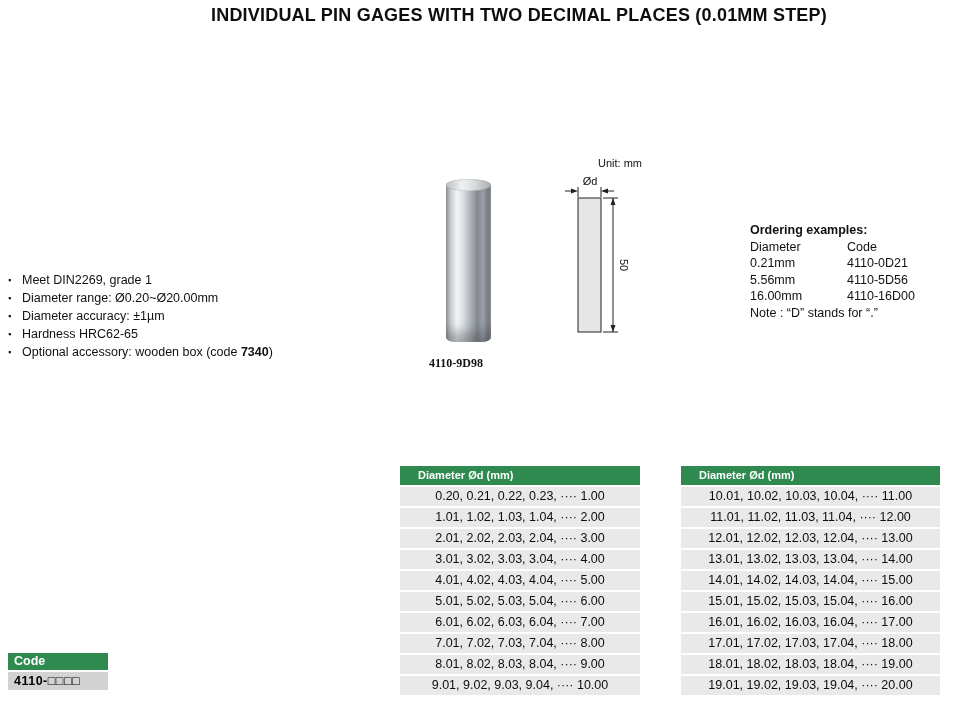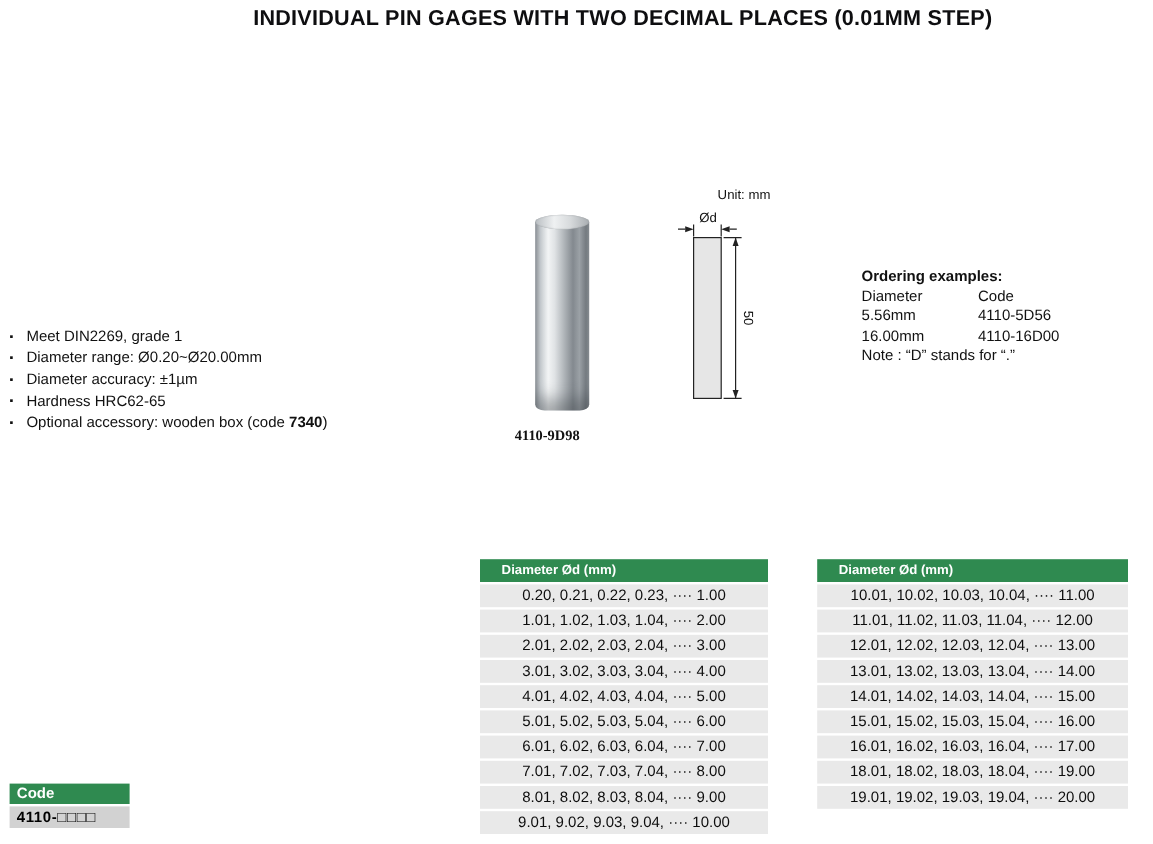--- a/index.html
+++ b/index.html
@@ -29,21 +29,21 @@
     position:absolute; left:0; top:6px; width:45px; height:157px;
     background:linear-gradient(90deg,#8f959a 0%,#c7ccd0 10%,#f2f4f5 24%,#e0e3e5 36%,#b4b9bd 52%,#83898f 70%,#9ba1a6 82%,#777d83 94%,#8b9196 100%);
     border-radius:0 0 8px 8px / 0 0 5px 5px;
     box-shadow:inset 0 -16px 12px -6px rgba(55,60,66,0.38);
   }
   .pin-label { position:absolute; left:429px; top:356px; font-size:12px; font-weight:bold;font-family:Liberation Serif, serif; }
   
   .unit-label { position:absolute; left:577px; top:157px; font-size:11px;margin-left:21px; }
   .drawing { position:absolute; left:560px; top:170px; }
   
-  .ordering { position:absolute; left:718px; top:222px; font-size:12.5px; line-height:16.5px; }
+  .ordering { position:absolute; left:750px; top:222px; font-size:12.5px; line-height:16.5px; }
   .ordering-title { font-weight:bold; }
   .ordering-row { display:grid; grid-template-columns:97px auto; }
   
   .pin-table { position:absolute; top:466px; }
   .table-header {
     background:var(--green); color:#fff; font-weight:bold; font-size:11px;
     height:19px; line-height:19px; padding-left:18px; margin-bottom:2px;
   }
   .t-row {
     background:#e9e9e9; height:19px; line-height:19px; margin-bottom:2px;
@@ -103,20 +103,24 @@
     <text x="60" y="95" text-anchor="middle" font-size="11" fill="#111" font-family="Liberation Sans, DejaVu Sans, sans-serif" transform="rotate(90 60 95)">50</text>
   </svg>
 
   <div class="ordering">
     <div class="ordering-title">Ordering examples:</div>
     <div class="ordering-row">
       <span>Diameter</span>
       <span>Code</span>
     </div>
     <div class="ordering-row">
+      <span>0.21mm</span>
+      <span>4110-0D21</span>
+    </div>
+    <div class="ordering-row">
       <span>5.56mm</span>
       <span>4110-5D56</span>
     </div>
     <div class="ordering-row">
       <span>16.00mm</span>
       <span>4110-16D00</span>
     </div>
     <div>Note : “D” stands for “.”</div>
   </div>
 
@@ -138,20 +142,21 @@
   <div class="pin-table" style="left:681px; width:259px;">
     <div class="table-header">Diameter Ød (mm)</div>
     <div class="table-body">
         <div class="t-row">10.01, 10.02, 10.03, 10.04, ···· 11.00</div>
         <div class="t-row">11.01, 11.02, 11.03, 11.04, ···· 12.00</div>
         <div class="t-row">12.01, 12.02, 12.03, 12.04, ···· 13.00</div>
         <div class="t-row">13.01, 13.02, 13.03, 13.04, ···· 14.00</div>
         <div class="t-row">14.01, 14.02, 14.03, 14.04, ···· 15.00</div>
         <div class="t-row">15.01, 15.02, 15.03, 15.04, ···· 16.00</div>
         <div class="t-row">16.01, 16.02, 16.03, 16.04, ···· 17.00</div>
+        <div class="t-row">17.01, 17.02, 17.03, 17.04, ···· 18.00</div>
         <div class="t-row">18.01, 18.02, 18.03, 18.04, ···· 19.00</div>
         <div class="t-row">19.01, 19.02, 19.03, 19.04, ···· 20.00</div>
       </div>
   </div>
 
   <div class="code-box">
     <div class="code-header">Code</div>
     <div class="code-value">4110-□□□□</div>
   </div>
 

